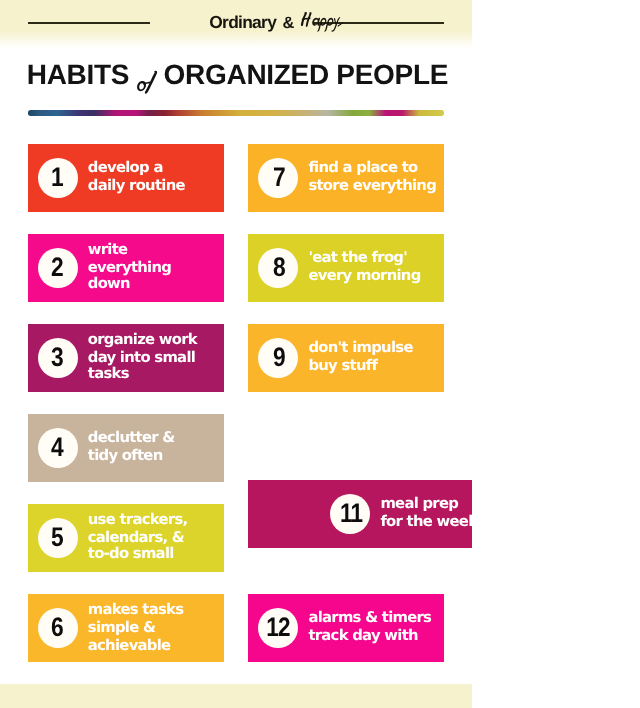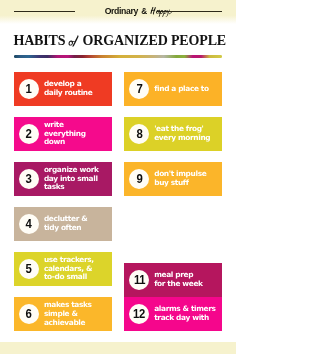--- a/index.html
+++ b/index.html
@@ -19,21 +19,21 @@
   .brand-rule.left{left:13.5px;width:61px;}
   .brand-rule.right{left:157px;width:65px;}
   .brand-text{position:absolute;left:0;top:0;width:278px;height:13px;
      display:flex;align-items:center;justify-content:center;gap:3.2px;}
   .brand-name{font-size:8.7px;font-weight:bold;color:#16150e;letter-spacing:-0.35px;line-height:9px;}
   .brand-amp{font-size:8.2px;font-weight:bold;color:#16150e;line-height:9px;}
   .brand-script{display:inline-block;width:23px;height:13.5px;position:relative;top:-0.6px;}
 
   
   .title{position:absolute;left:13.4px;top:32.4px;width:212px;height:14px;
-     display:flex;align-items:flex-end;justify-content:flex-start;font-family:Liberation Serif, serif;}
+     display:flex;justify-content:flex-start;}
   .title-word{font-size:14px;font-weight:bold;color:#131313;letter-spacing:-0.15px;
      line-height:11px;white-space:nowrap;}
   .title-of{display:inline-block;width:11.6px;height:14.2px;flex:none;
      margin:0 2.6px 0 3.0px;position:relative;top:0.6px;}
 
   
   .gbar{position:absolute;left:14px;top:55.4px;width:207.6px;height:2.7px;border-radius:1.35px;}
 
   
   .grid{position:absolute;left:14px;top:72px;width:208px;height:258px;}
@@ -148,41 +148,42 @@
           <div class="ln">simple &amp;</div>
           <div class="ln">achievable</div>
         </div>
       </div>
       <div class="card" style="background: rgb(252, 178, 39); left: 110.3px; top: 0px;">
         <div class="card-badge">
           <span class="card-num">7</span>
         </div>
         <div class="card-text">
           <div class="ln">find a place to</div>
+          <div class="ln">store everything</div>
         </div>
       </div>
       <div class="card" style="background: rgb(220, 209, 39); left: 110.3px; top: 45.05px;">
         <div class="card-badge">
           <span class="card-num">8</span>
         </div>
         <div class="card-text">
           <div class="ln">'eat the frog'</div>
           <div class="ln">every morning</div>
         </div>
       </div>
       <div class="card" style="background: rgb(251, 181, 42); left: 110.3px; top: 90.1px;">
         <div class="card-badge">
           <span class="card-num">9</span>
         </div>
         <div class="card-text">
           <div class="ln">don't impulse</div>
           <div class="ln">buy stuff</div>
         </div>
       </div>
-      <div class="card" style="background: rgb(181, 22, 94); left: 110.3px; top: 191px;">
+      <div class="card" style="background: rgb(181, 22, 94); left: 110.3px; top: 168px; padding-left: 36px;">
         <div class="card-badge">
           <span class="card-num wide">11</span>
         </div>
         <div class="card-text">
           <div class="ln">meal prep</div>
           <div class="ln">for the week</div>
         </div>
       </div>
       <div class="card" style="background: rgb(245, 6, 140); left: 110.3px; top: 225.25px;">
         <div class="card-badge">

